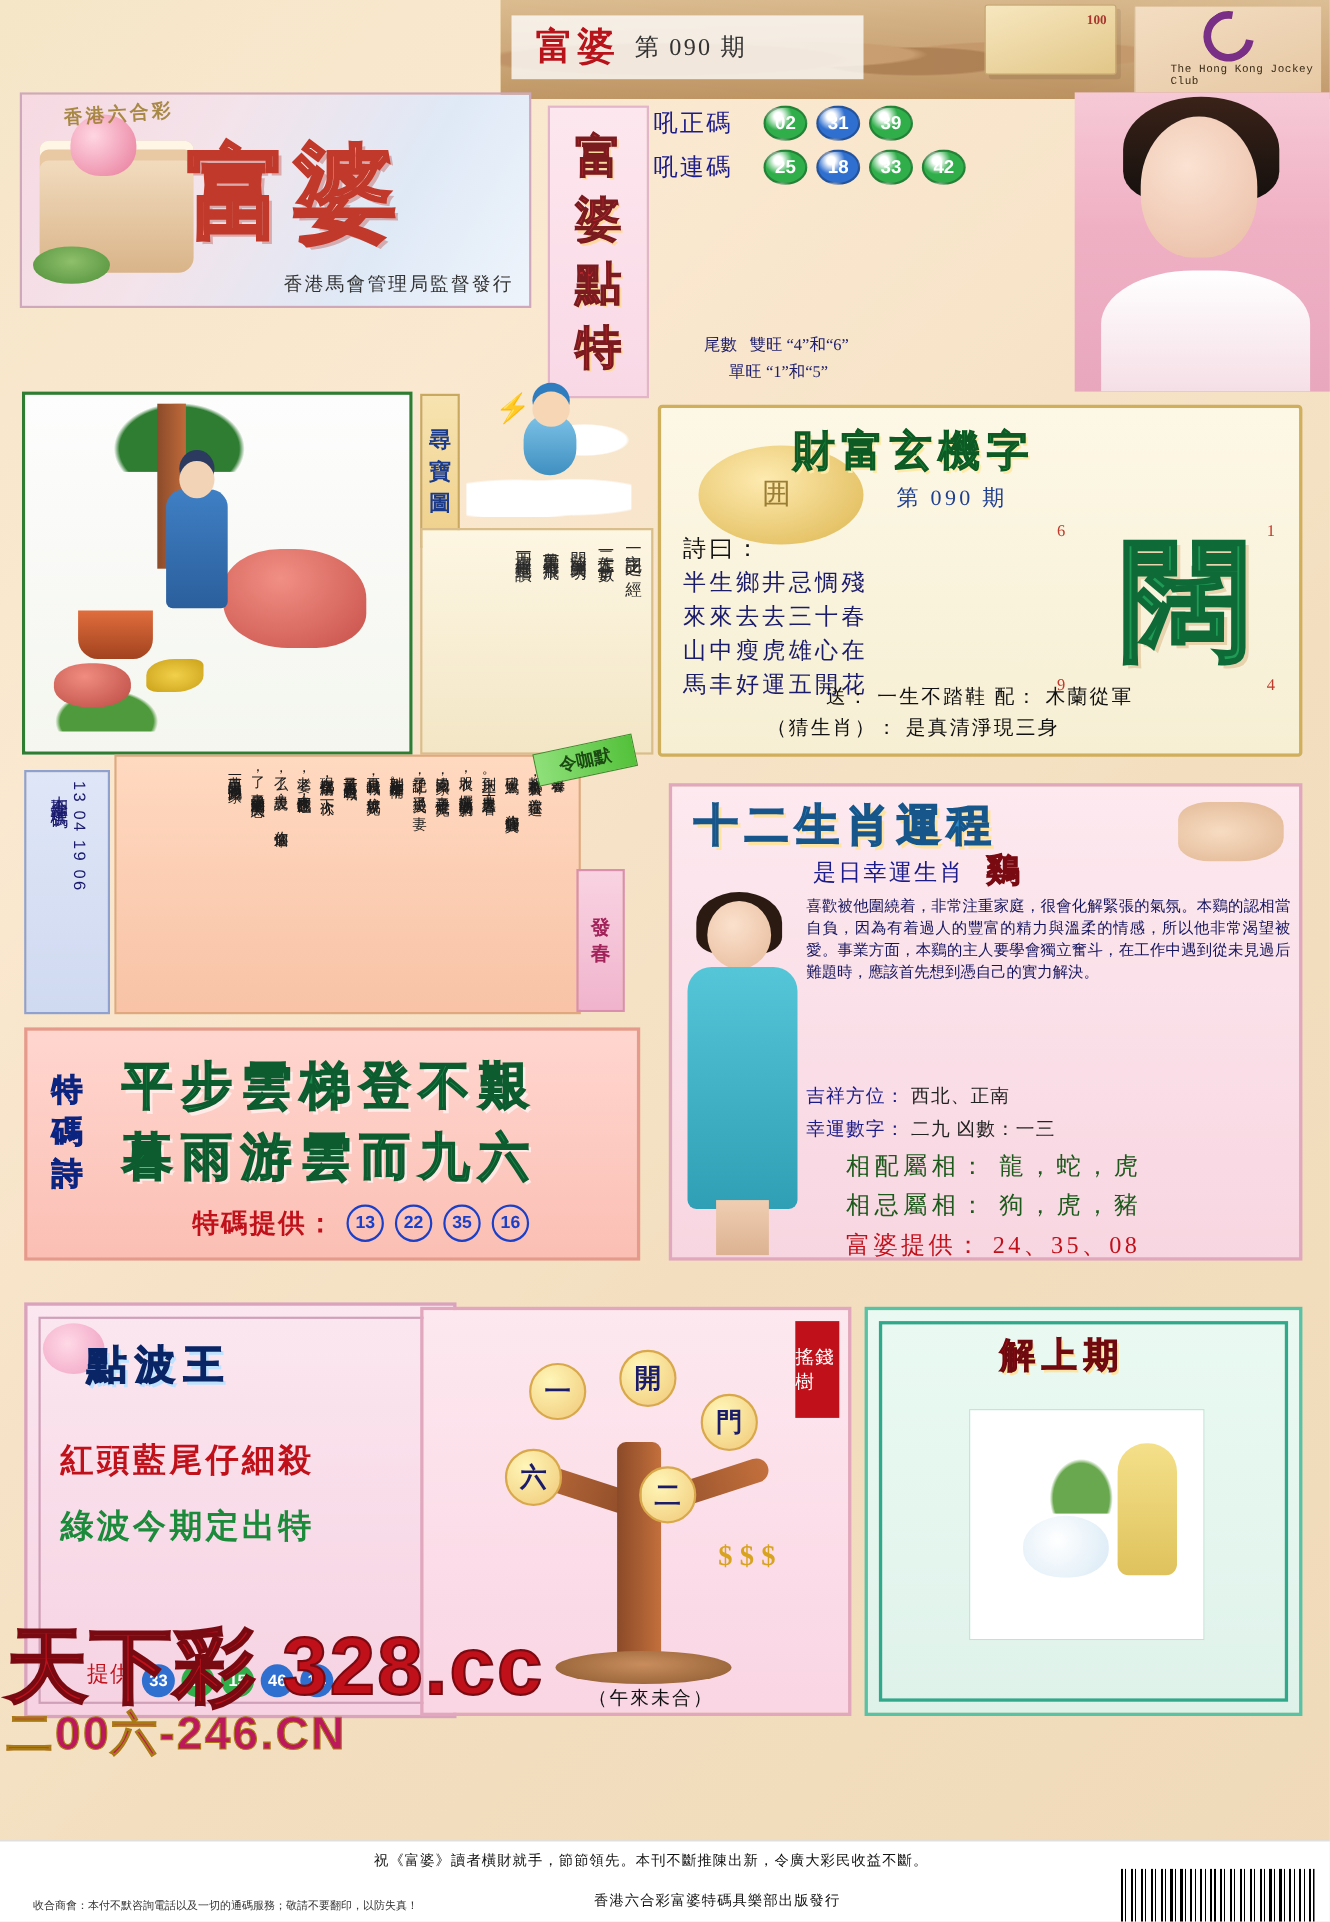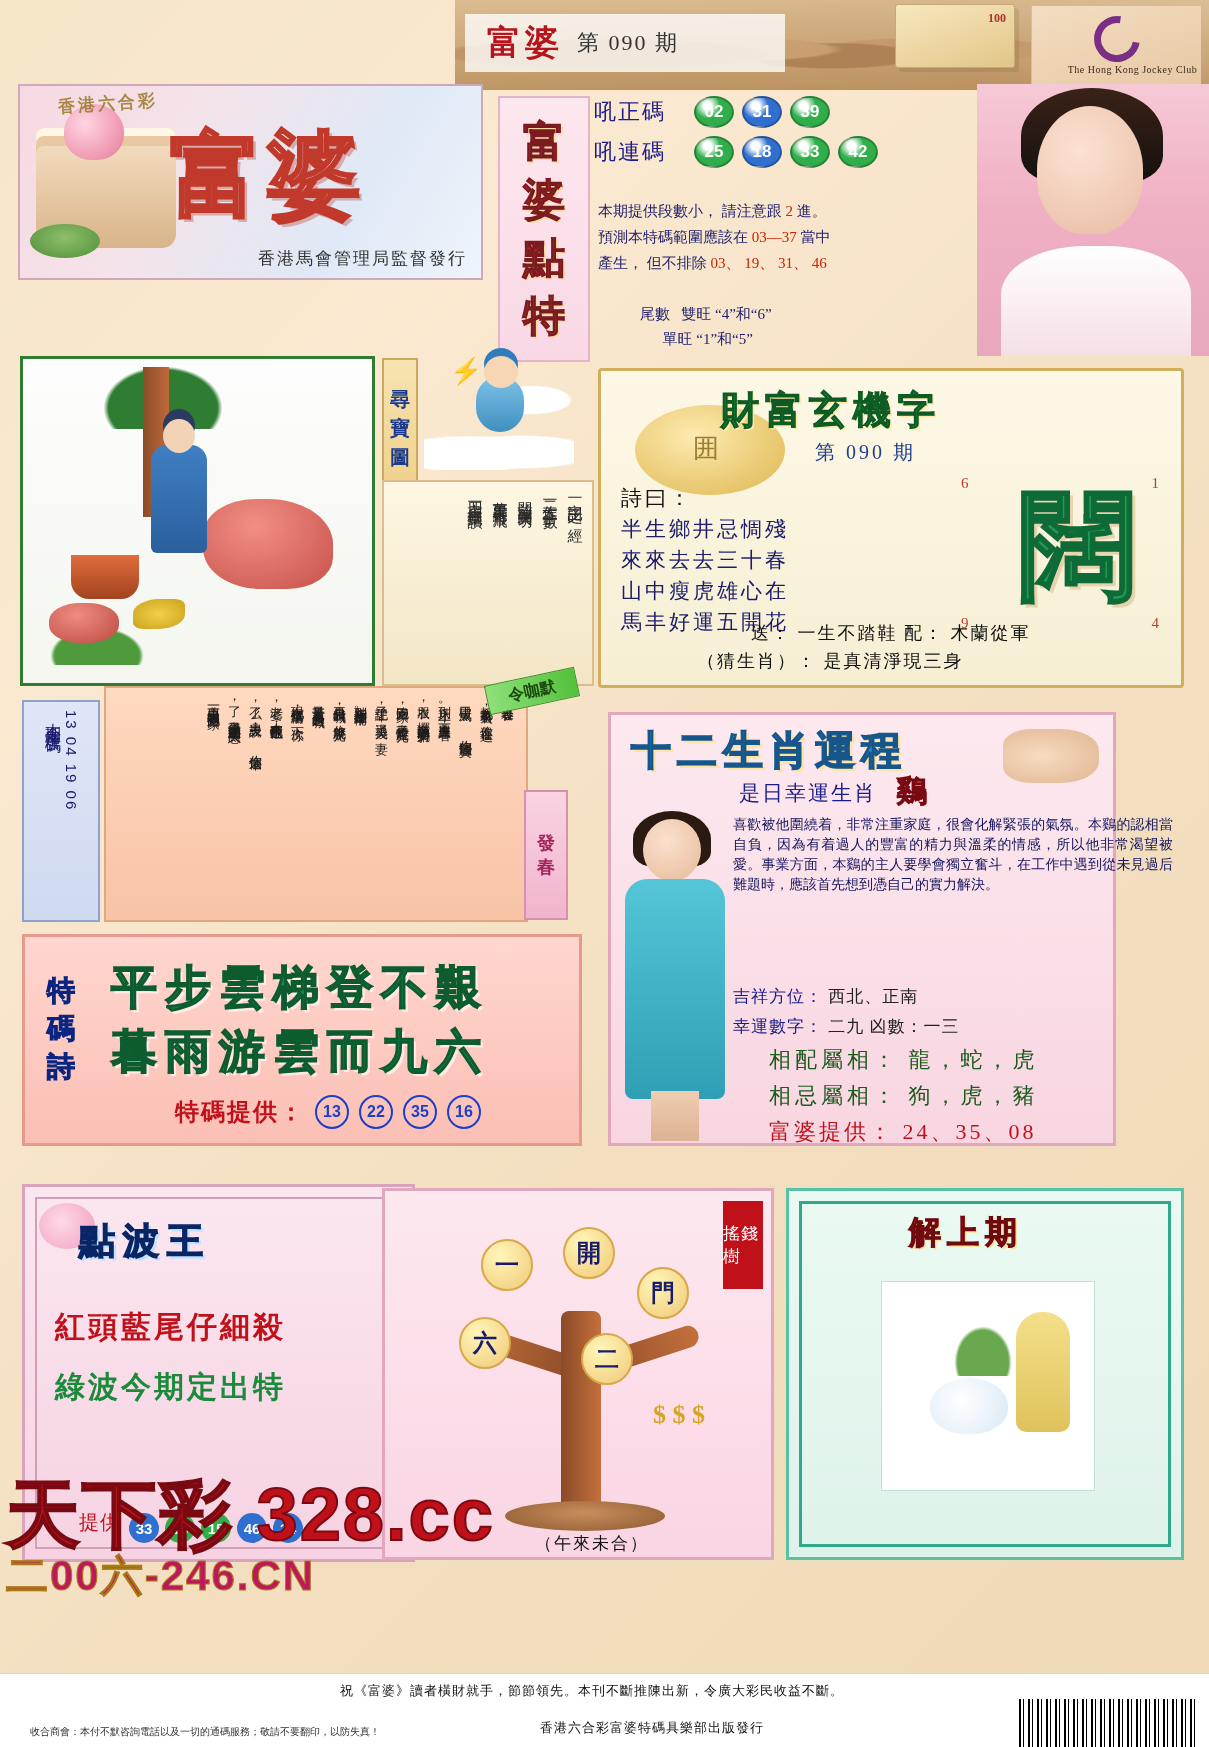--- a/index.html
+++ b/index.html
@@ -34,21 +34,21 @@
   }
   .topbar-title .big { font-size: 34px; font-weight: bold; color:#b8121b; letter-spacing: 4px; }
   .topbar-title .iss { font-size: 22px; color: #333; letter-spacing: 2px; }
   .hkjc {
     position:absolute; right: 8px; top: 6px; width: 170px; height: 78px;
     background: linear-gradient(160deg,#f3ddc2,#e7c9a4);
     border-left: 1px solid #d9bd96;
     display:flex; flex-direction:column; align-items:center; justify-content:center;
   }
   .hkjc .ring { width: 46px; height:46px; border:7px solid #7a2f86; border-radius:50%; border-right-color:transparent; transform: rotate(-35deg);}
-  .hkjc .cap { font-size:10px; color:#3b2b17; margin-top:2px; letter-spacing:.5px; font-family:Liberation Serif, serif;margin-left:32px;}
+  .hkjc .cap { font-size:10px; color:#3b2b17; margin-top:2px; letter-spacing:.5px; font-family:Liberation Mono, monospace;margin-left:32px;}
   .money {
     position:absolute; left: 440px; top: 4px; width: 120px; height: 64px;
     background: linear-gradient(160deg,#f7e7bf,#e2c688);
     border:1px solid #c8a871; border-radius:3px;
     box-shadow: 4px 4px 0 rgba(0,0,0,.08);
   }
   .money:after{content:"100";position:absolute;right:8px;top:6px;font-size:12px;color:#a8372e;font-weight:bold;}
 
   
   .logo-box {
@@ -265,21 +265,21 @@
   }
   .temashi .provide .t{ font-size:24px; color:#c0111b; font-weight:bold; letter-spacing:2px;}
   .circ{
     width:34px;height:34px;border-radius:50%;border:2px solid #1a3fc9;
     display:flex;align-items:center;justify-content:center;
     font-family:"Liberation Sans",sans-serif; font-size:16px; color:#1a3fc9; font-weight:bold;
   }
 
   
   .zodiac{
-    position:absolute; left:608px; top:712px; width:508px; height:434px;
+    position:absolute; left:608px; top:712px; width:576px; height:434px;
     background: linear-gradient(180deg,#fde9ef,#f8d6e1); border:3px solid #e0a7bd;
   }
   .zodiac h2{
     position:absolute; left:20px; top:8px; font-size:40px; font-weight:bold; letter-spacing:6px;
     color:#2f8fd0; -webkit-text-stroke:1.5px #17568a; text-shadow:3px 3px 0 #ffe3a0;
   }
   .zodiac .hand{
     position:absolute; right:14px; top:14px; width:96px; height:54px;
     background: radial-gradient(ellipse at 40% 50%, #f7dcc2, #e0b591); border-radius:30% 40% 40% 30%;
   }
@@ -441,31 +441,20 @@
     </div>
     <div class="numrow">
       <span class="lbl">吼連碼</span>
       <span class="ball green">25</span>
       <span class="ball blue">18</span>
       <span class="ball green">33</span>
       <span class="ball green">42</span>
     </div>
   </div>
 
-  <div class="notes">
-    <div>
-      <span>本期提供段數小，  請注意跟 </span><span class="hl">2</span><span> 進。</span>
-    </div>
-    <div class="row2">
-      <span>預測本特碼範圍應該在 </span><span class="hl">03—37</span><span> 當中</span>
-    </div>
-    <div class="row2">
-      <span>產生，  但不排除 </span><span class="hl">03、  19、  31、 46</span>
-    </div>
-  </div>
 
   <div class="tails">
     <div>
       <span>尾數</span>&nbsp;&nbsp;
       <span>雙旺  “4”和“6”</span>
     </div>
     <div>
       &nbsp;&nbsp;&nbsp;&nbsp;&nbsp;&nbsp;<span>單旺  “1”和“5”</span>
     </div>
   </div>

